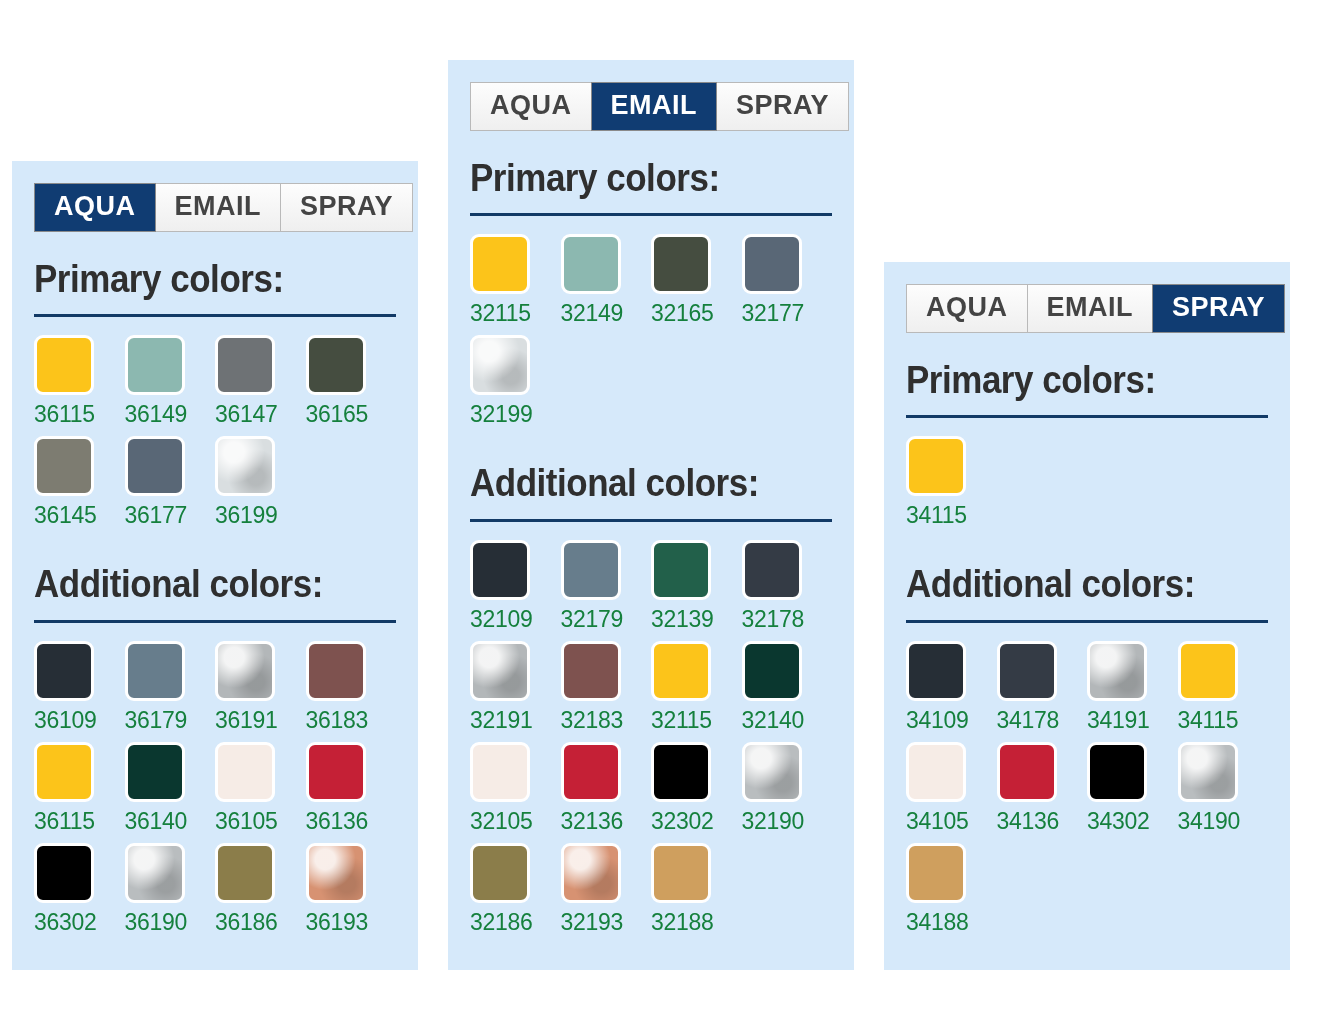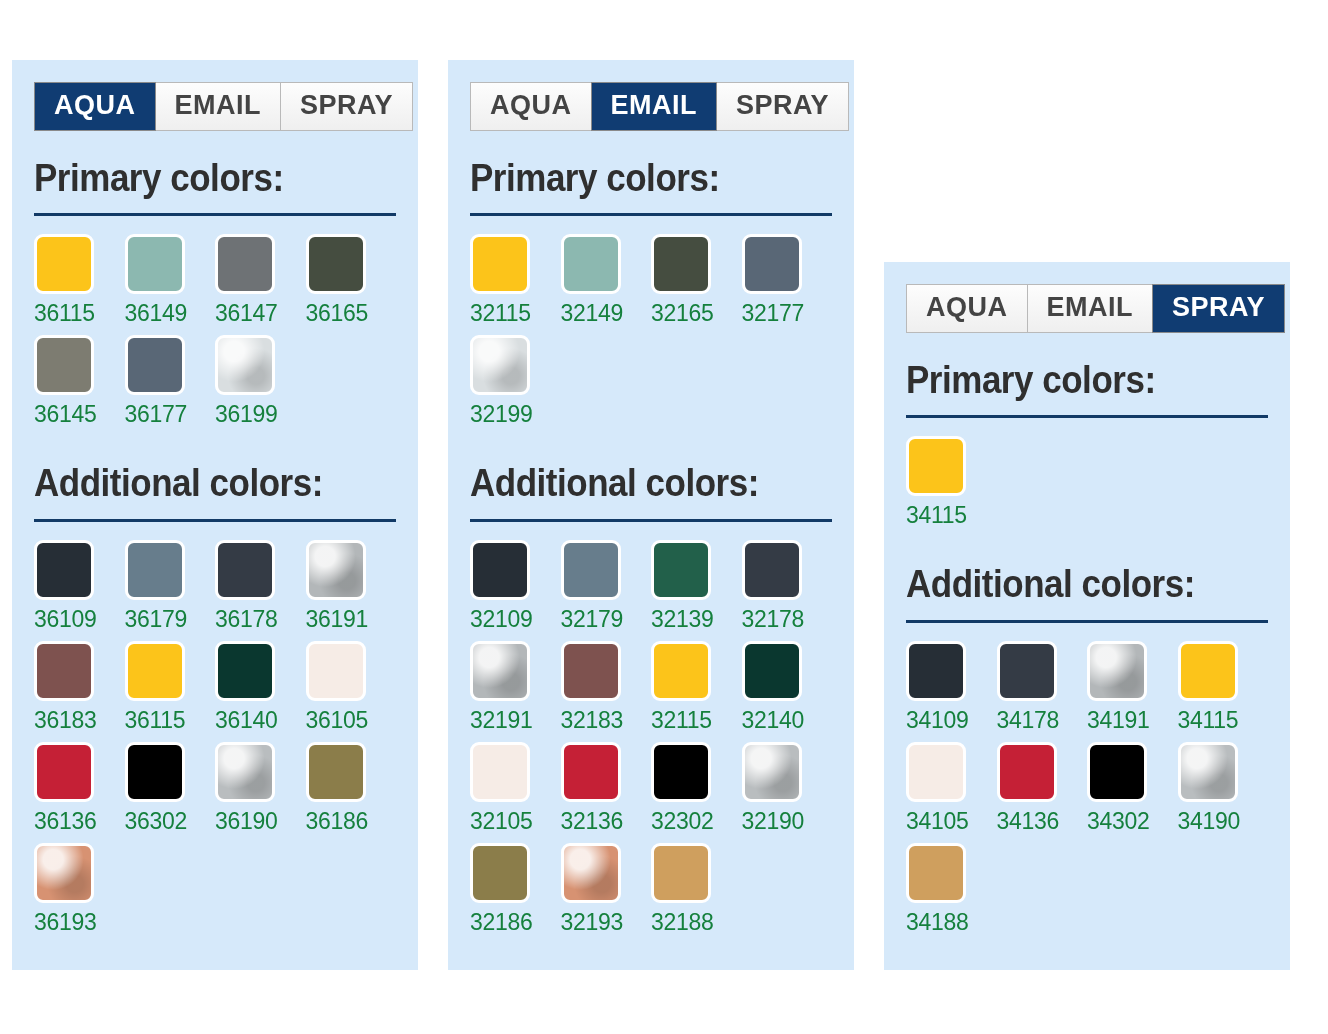--- a/index.html
+++ b/index.html
@@ -166,24 +166,20 @@
     <div class="grid">
         <div class="cell">
           <div class="chip" style="background: rgb(38, 46, 54);"></div>
           <div class="code">36109</div>
         </div>
         <div class="cell">
           <div class="chip" style="background: rgb(103, 125, 140);"></div>
           <div class="code">36179</div>
         </div>
         <div class="cell">
-          <div class="chip" style="background: rgb(52, 59, 69);"></div>
-          <div class="code">36178</div>
-        </div>
-        <div class="cell">
           <div class="chip tex" style="background: radial-gradient(circle at 30% 25%, rgba(255, 255, 255, 0.85) 0px, rgba(255, 255, 255, 0.85) 18%, rgba(255, 255, 255, 0) 55%), radial-gradient(circle at 70% 70%, rgba(0, 0, 0, 0.16) 0px, rgba(0, 0, 0, 0.16) 16%, rgba(0, 0, 0, 0) 52%), linear-gradient(rgb(179, 183, 185), rgb(179, 183, 185));"></div>
           <div class="code">36191</div>
         </div>
         <div class="cell">
           <div class="chip" style="background: rgb(126, 82, 79);"></div>
           <div class="code">36183</div>
         </div>
         <div class="cell">
           <div class="chip" style="background: rgb(252, 196, 26);"></div>
           <div class="code">36115</div>

